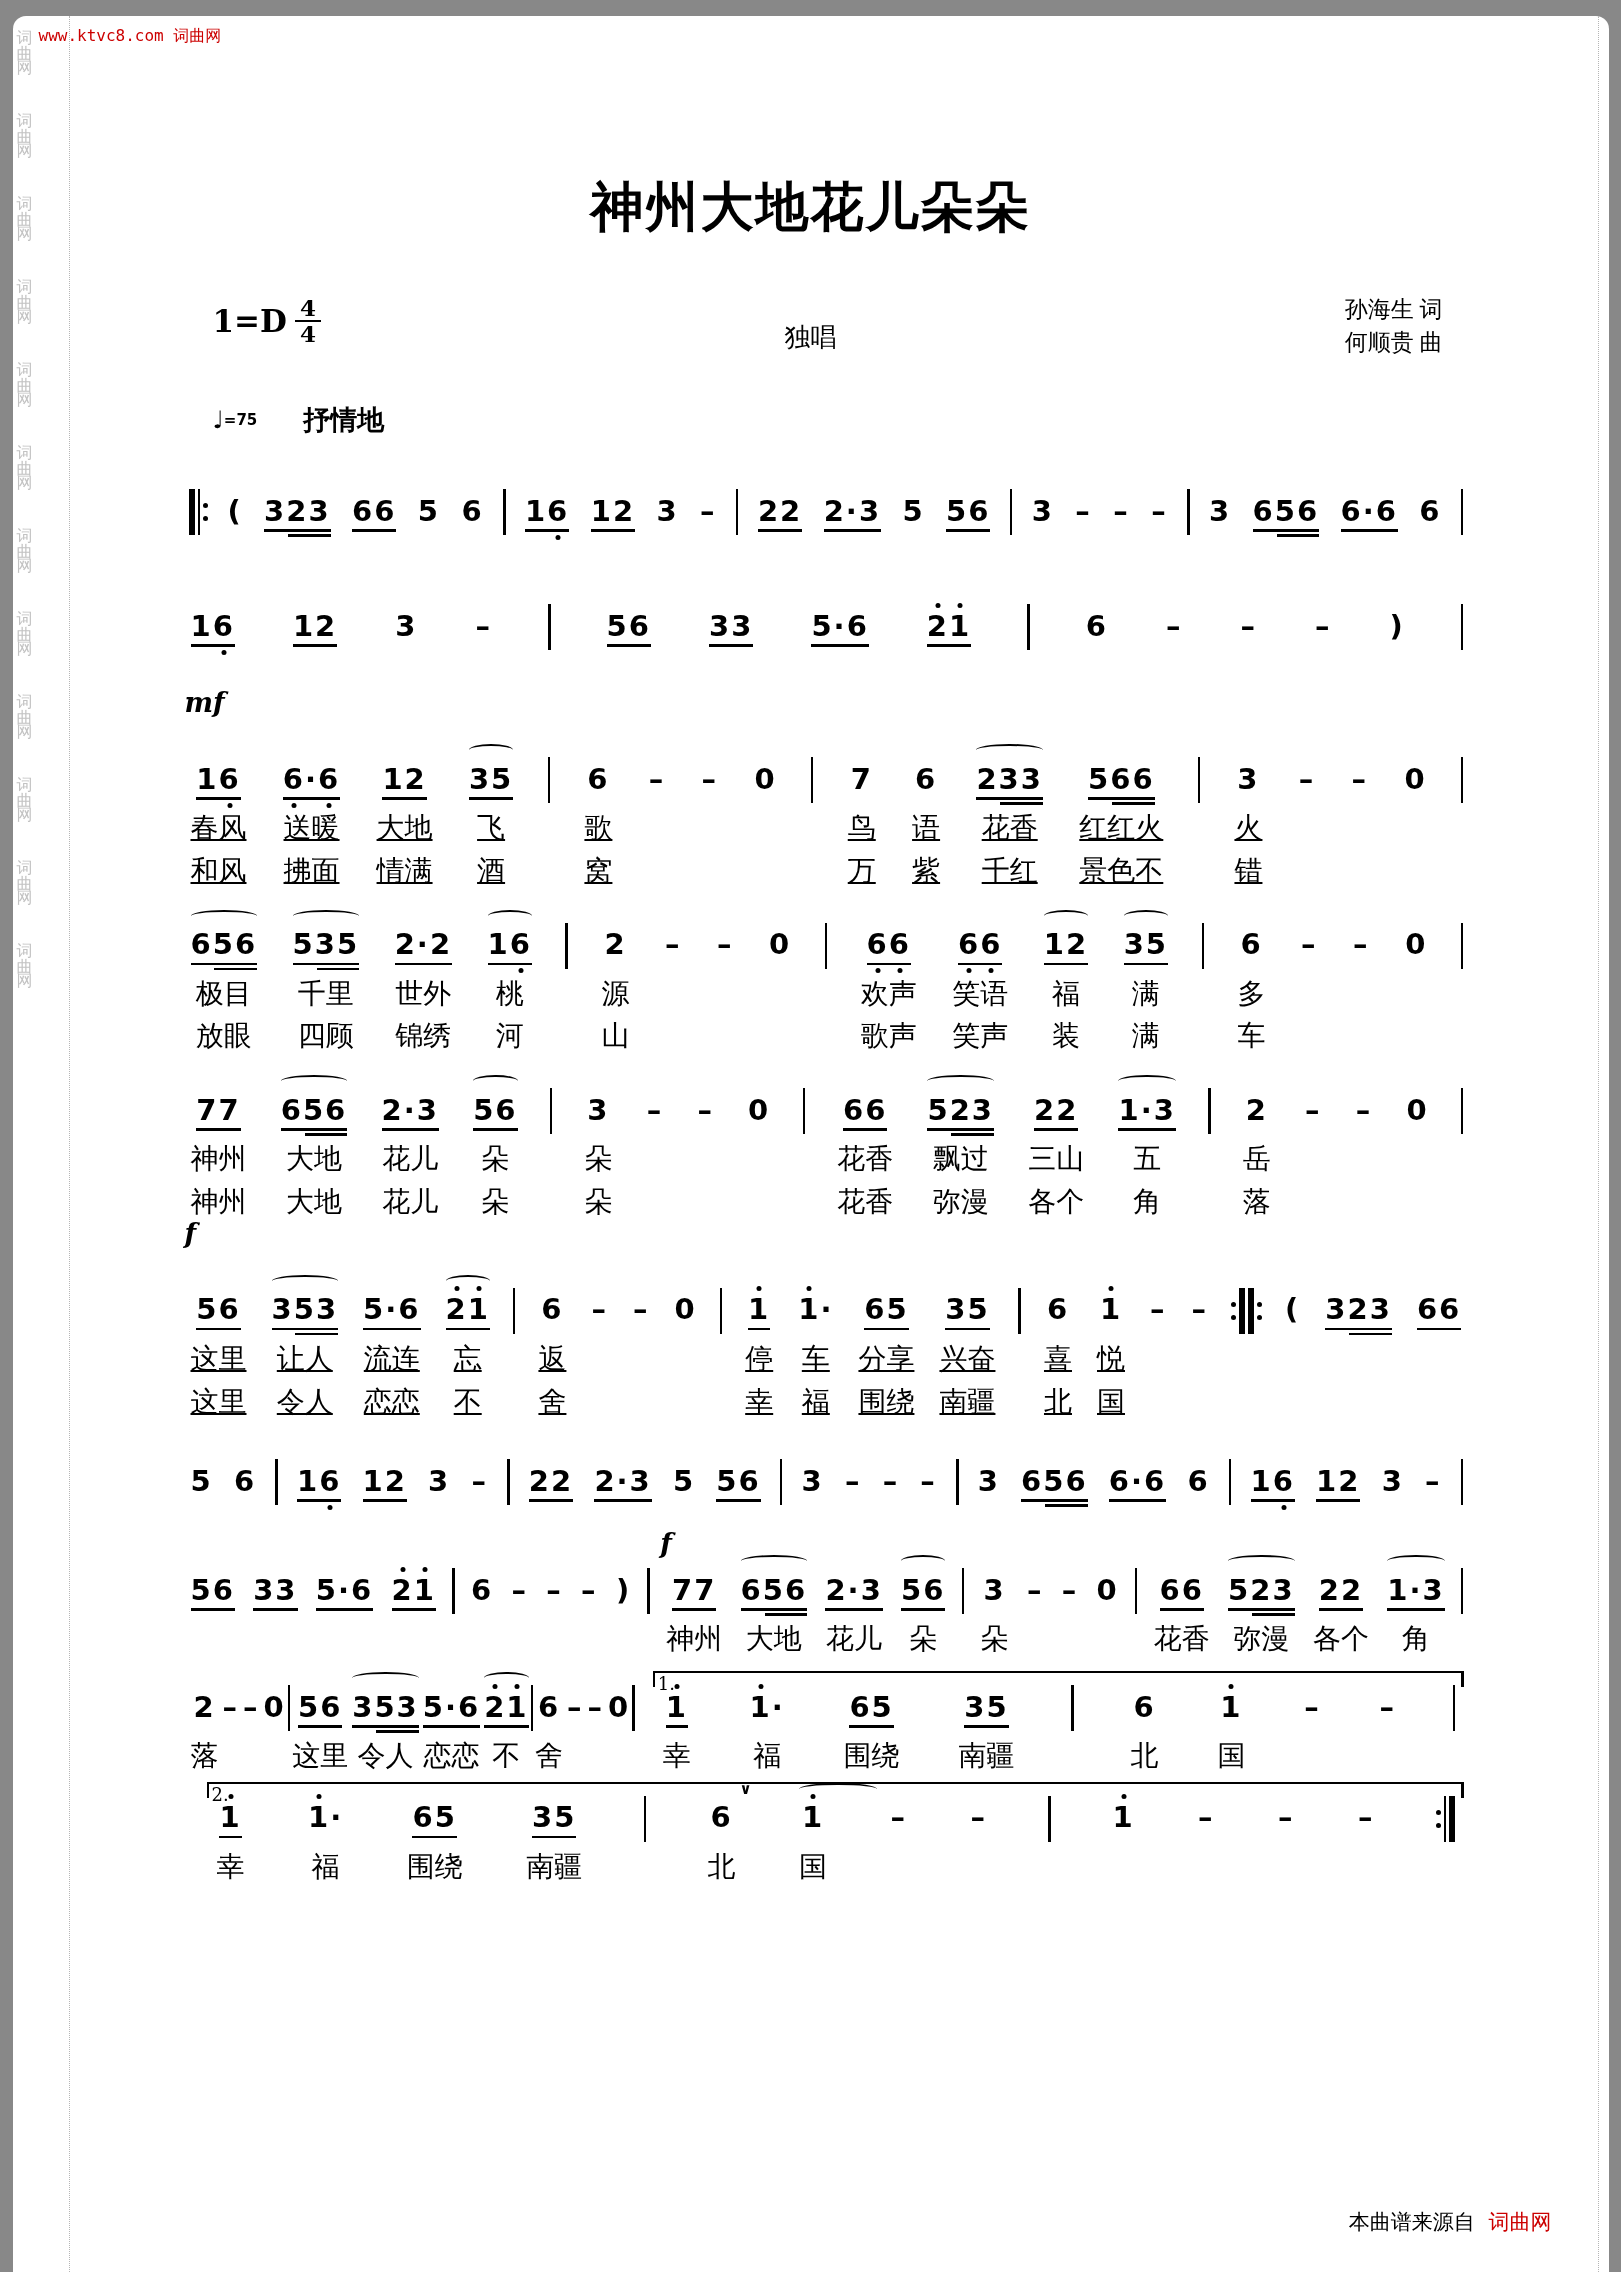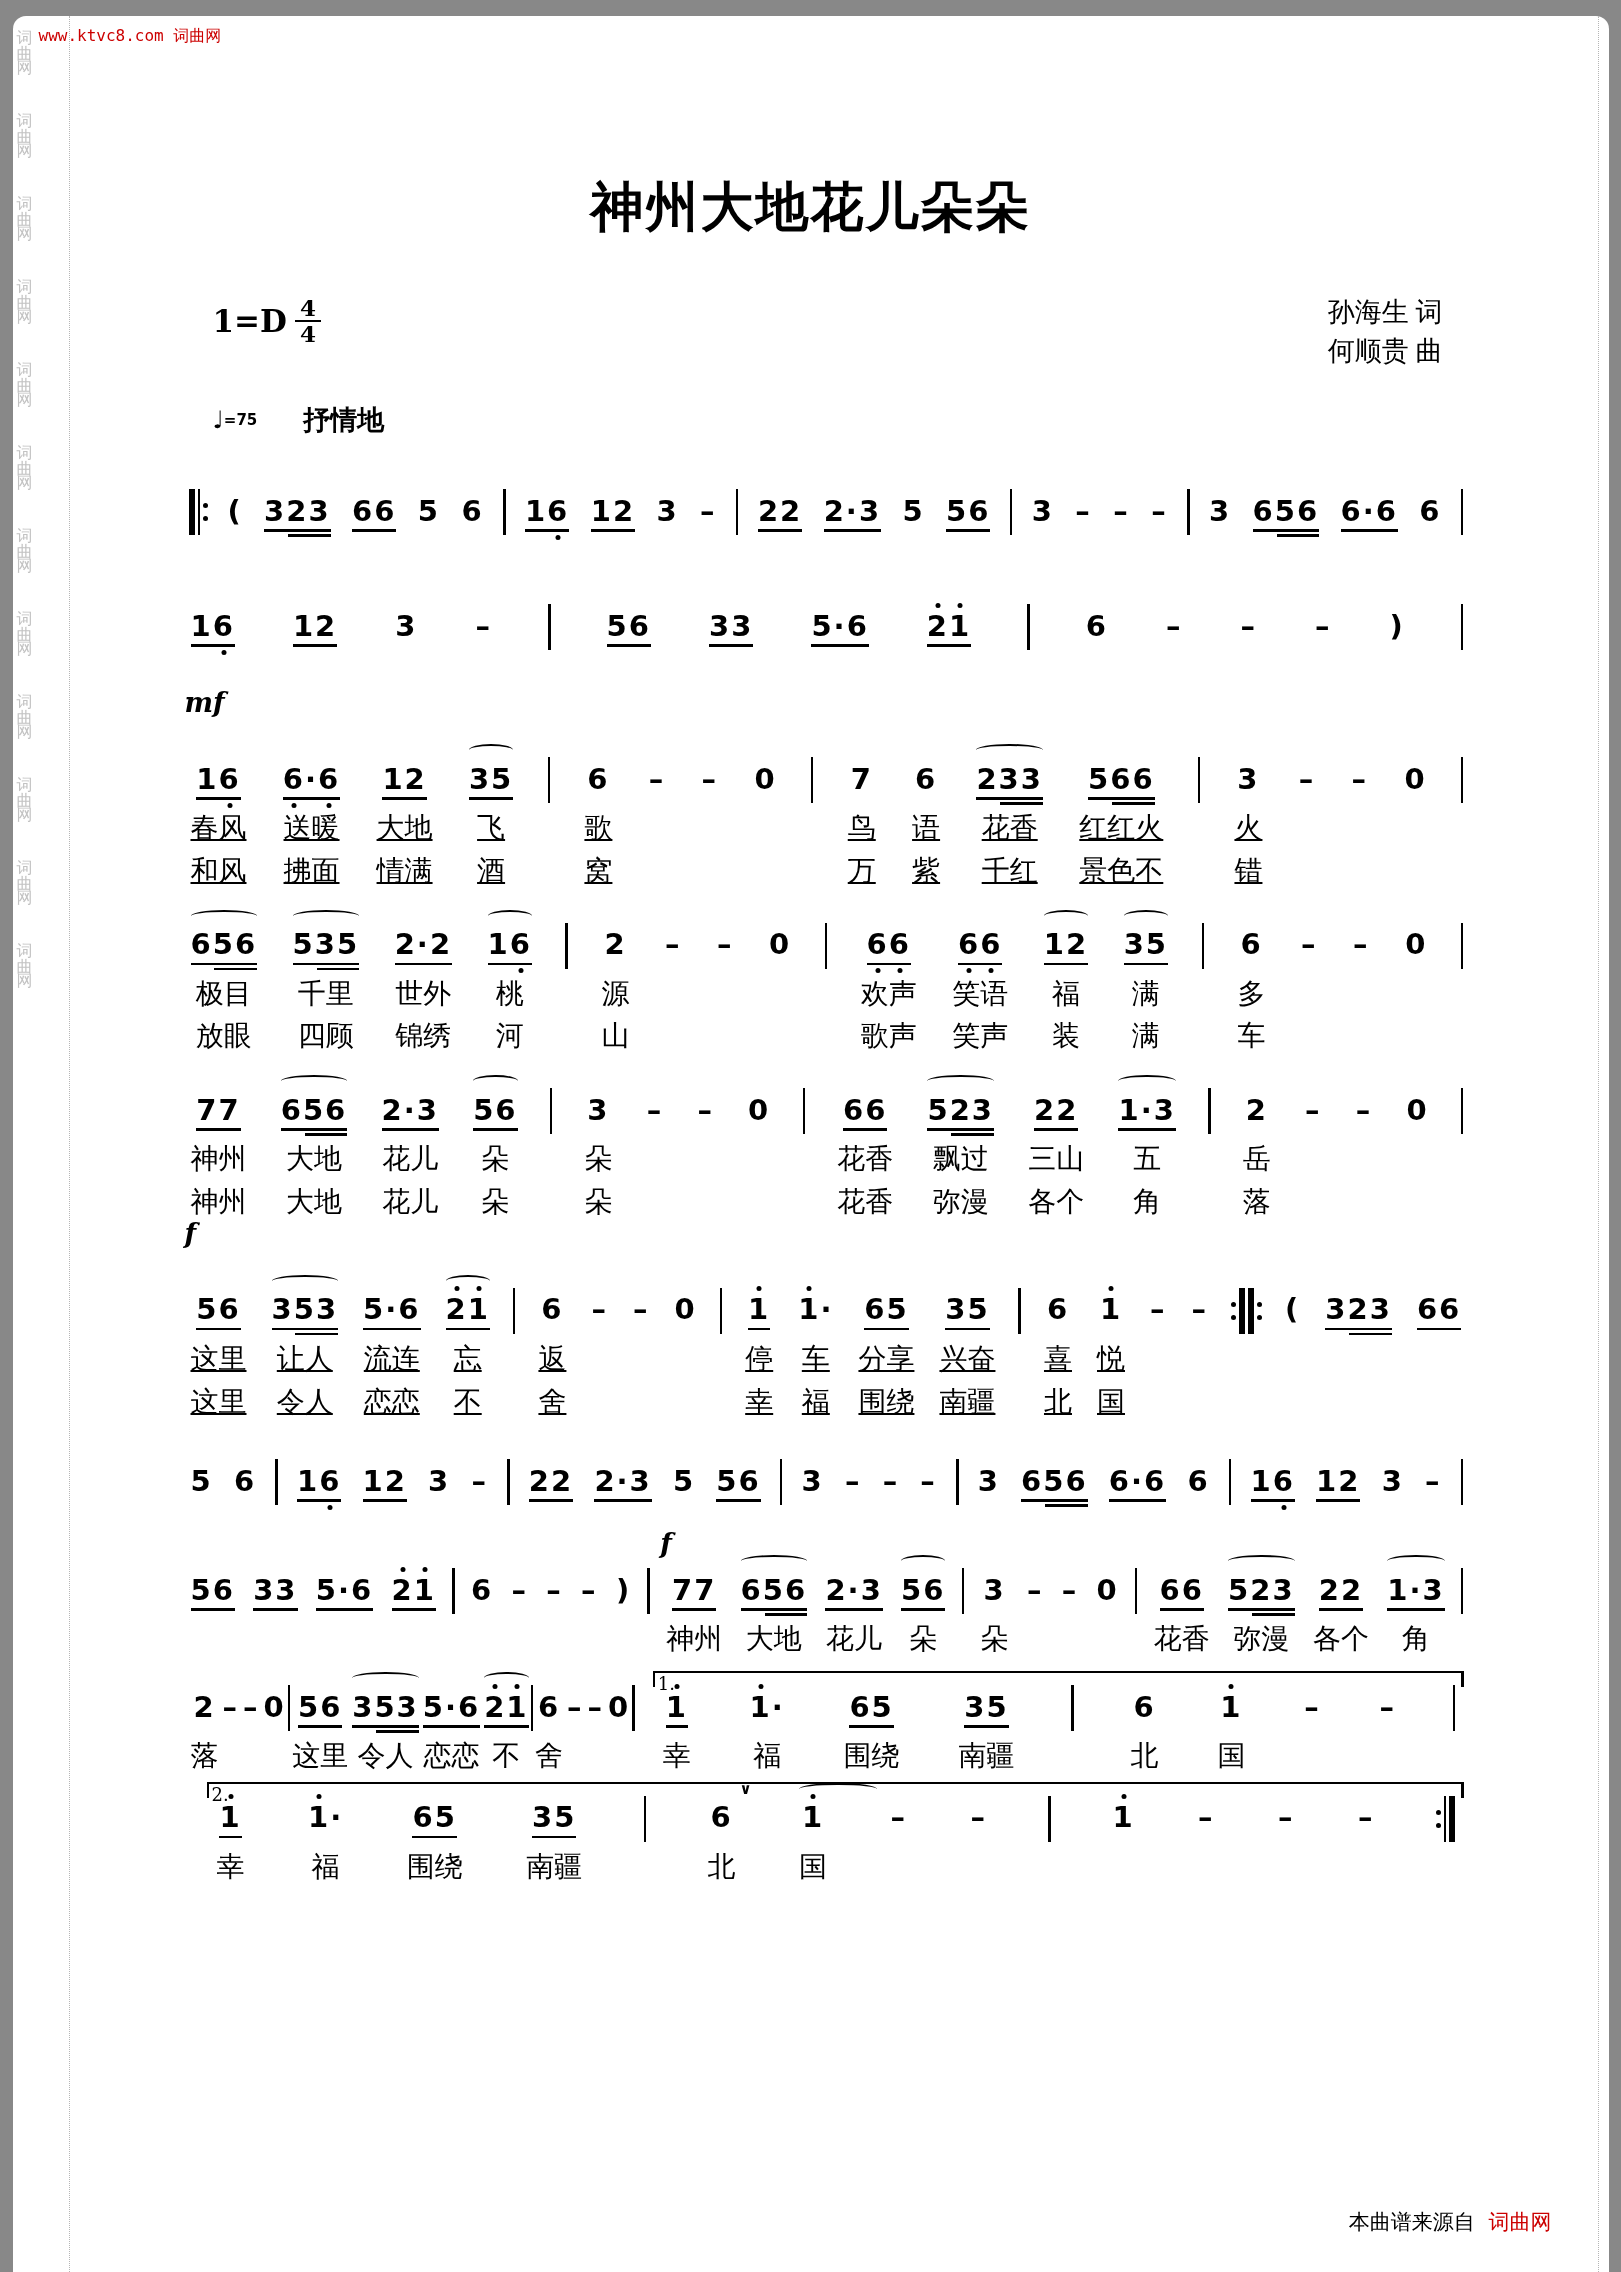--- a/index.html
+++ b/index.html
@@ -22,21 +22,21 @@
     font-size:53px; font-weight:bold; letter-spacing:2px; }
   .keyrow { position:absolute; left:200px; top:280px; display:flex; align-items:center; gap:8px;
     font-family:"DejaVu Serif", serif; }
   .keysig { font-size:31px; font-weight:bold; }
   .frac { display:inline-flex; flex-direction:column; align-items:center;
     font-size:23px; font-weight:bold; line-height:1.05; font-family:"DejaVu Serif", serif; }
   .frac .num { padding:0 5px; }
   .frac .den { border-top:2px solid #000; padding:0 5px; }
   .voice { position:absolute; left:0; right:0; top:304px; text-align:center; font-size:26px;
     font-family:"Liberation Serif", serif; }
-  .credits { position:absolute; right:166px; top:277px; font-size:27px; line-height:1.45;
+  .credits { position:absolute; right:166px; top:277px; font-size:23px; line-height:1.45;
     font-family:"Liberation Serif", serif; text-align:left; }
   .temporow { position:absolute; left:200px; top:386px; display:flex; align-items:center; font-weight:bold; }
   .tempo-note { font-size:24px; }
   .tempo-val { font-size:15px; }
   .expression { font-size:27px; margin-left:46px; font-family:"Liberation Sans", sans-serif;text-align:center; }
   
   .score { position:absolute; left:176px; right:145px; top:473px; }
   .system { position:relative; margin-bottom:46px; }
   .system.has-dyn { padding-top:34px;text-decoration:underline; }
   .sysdyn, .celldyn { position:absolute; top:-36px; left:-4px;
@@ -89,20 +89,21 @@
   <div class="title">神州大地花儿朵朵</div>
 
   <div class="keyrow">
     <span class="keysig">1=D</span>
     <span class="frac">
       <span class="num">4</span>
       <span class="den">4</span>
     </span>
   </div>
 
+  <div class="voice">独唱</div>
 
   <div class="credits">
     <div>孙海生 词</div>
     <div>何顺贵 曲</div>
   </div>
 
   <div class="temporow">
     <span class="tempo-note">♩</span>
     <span class="tempo-val">=75</span>
     <span class="expression">抒情地</span>

